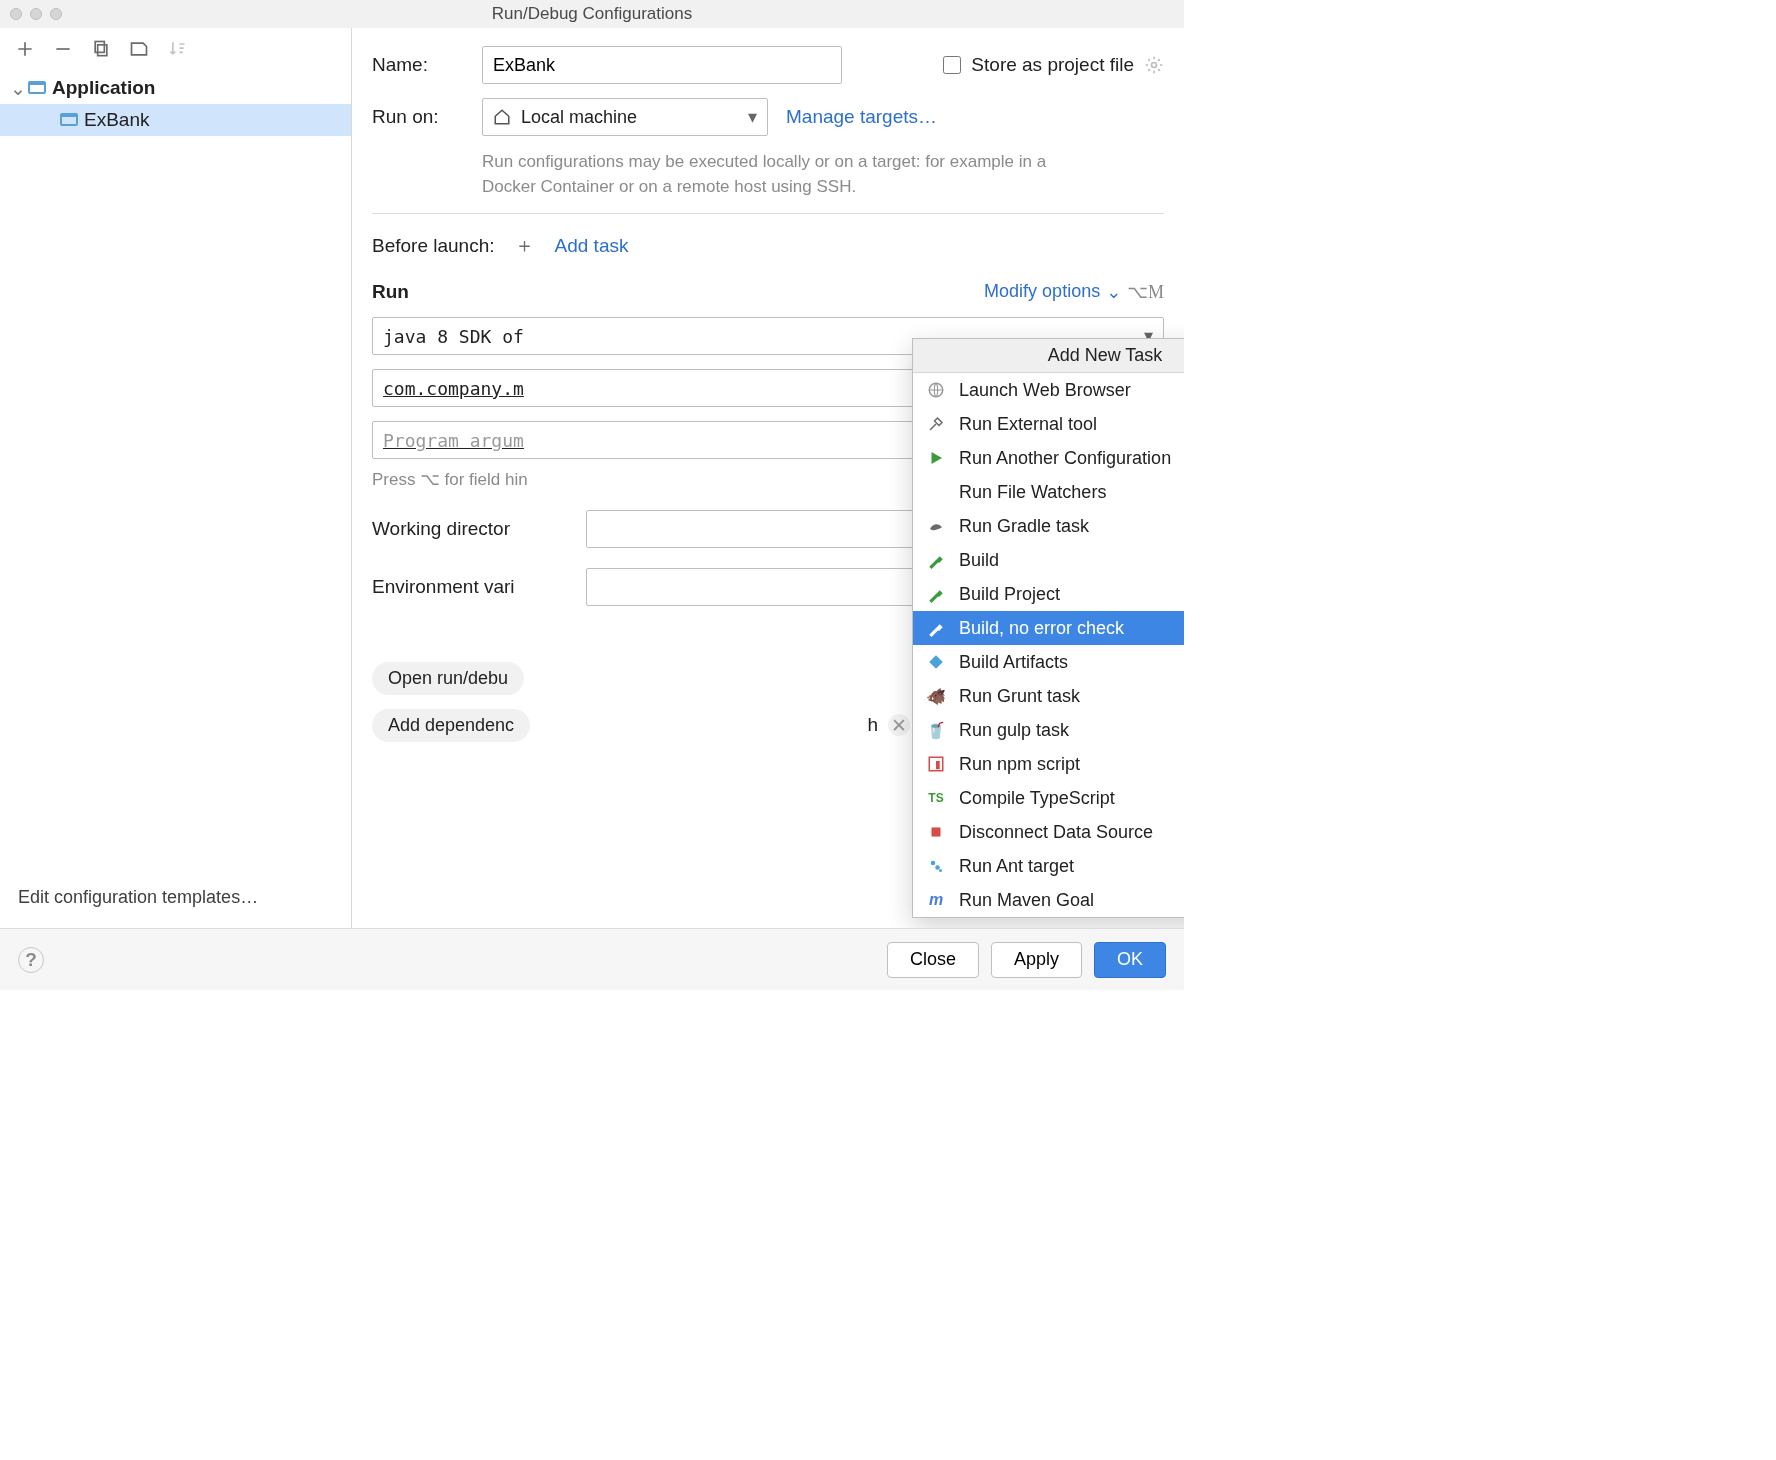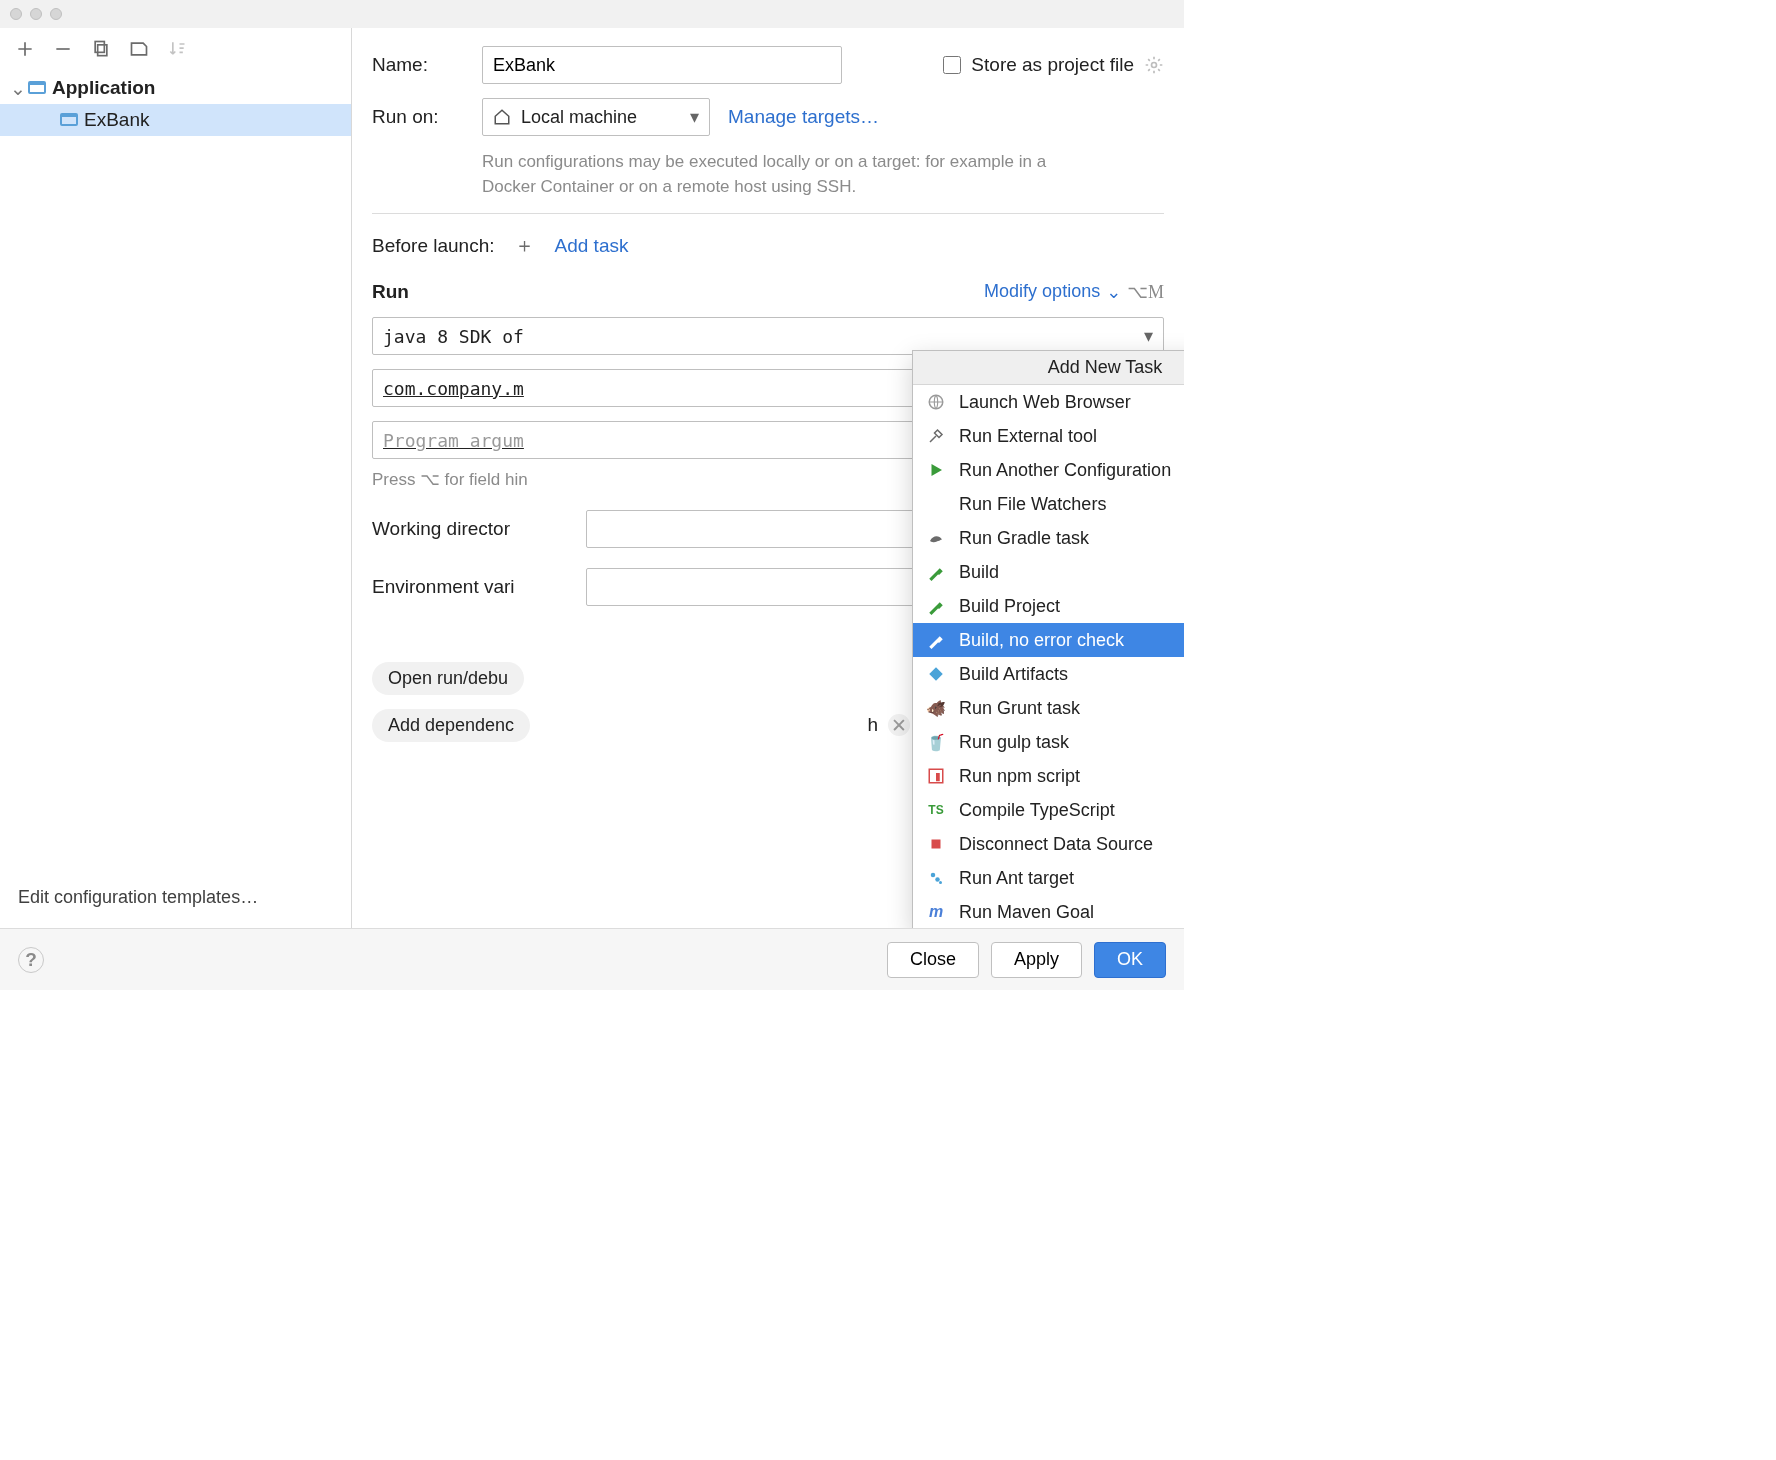--- a/index.html
+++ b/index.html
@@ -72,21 +72,21 @@
     background:#fff;
   }
   .textfield.mono { font-family: Menlo, Consolas, monospace; font-size:18px;text-decoration:underline;}
   .textfield input { border:none; outline:none; font: inherit; width:100%; }
   .name-input { width: 360px; }
   .store { display:flex; align-items:center; gap:10px; margin-left:auto; }
   .store input[type=checkbox]{ width:18px;height:18px; }
   .gear { color:#bdbdbd; }
 
   .runon-combo {
-    width: 228px; display:flex; align-items:center; gap:10px; position:relative;
+    width: 286px; display:flex; align-items:center; gap:10px; position:relative;
   }
   .runon-combo .chevdown { margin-left:auto; color:#666; }
   .link { color:#2d6fce; cursor:pointer; }
   .helptext { color:#8b8b8b; font-size:17px; line-height:1.45; padding-left:110px; margin-top:4px; margin-bottom:14px; max-width: 720px;}
   hr.sep { border:none; border-top:1px solid #dcdcdc; margin: 6px 0 18px 0;}
 
   .before-launch { display:flex; align-items:center; gap:16px; }
   .plus { font-size:20px; color:#6b6b6b; padding:0 4px;}
   .section-head { display:flex; align-items:center; margin-top:22px; }
   .section-head .h { font-weight:700; font-size:19px; }
@@ -127,21 +127,21 @@
   }
   .footer .spacer { flex:1; }
   .btn {
     height:36px; padding:0 22px; border:1px solid #c0c0c0; border-radius:4px;
     background:#fff; font-size:18px;
   }
   .btn.primary { background:#3e86e4; color:#fff; border-color:#2e6fcf; }
 
   
   .popup {
-    position:absolute; left:560px; top:322px; width:386px;
+    position:absolute; left:560px; top:310px; width:386px;
     background:#fff; border:1px solid #bfbfbf; box-shadow:0 8px 24px rgba(0,0,0,.18);
     z-index: 50;
   }
   .popup .ph {
     background:#efefef; text-align:center; padding:6px 0; font-size:18px; border-bottom:1px solid #d6d6d6;
   }
   .popup .pitem {
     display:flex; align-items:center; gap:12px; height:34px; padding:0 12px;
     font-size:18px;
   }
@@ -153,20 +153,21 @@
 </style>
 </head>
 <body>
 
 <div class="titlebar">
   <div class="traffic">
     <div class="dot"></div>
     <div class="dot"></div>
     <div class="dot"></div>
   </div>
+  <div class="title">Run/Debug Configurations</div>
 </div>
 
 <div class="main">
 
   <div class="sidebar">
     <div class="toolbar">
       <span class="tool">
           <svg viewBox="0 0 24 24">
             <path d="M11 4h2v16h-2z M4 11h16v2H4z" fill="#6b6b6b"></path>
           </svg>

